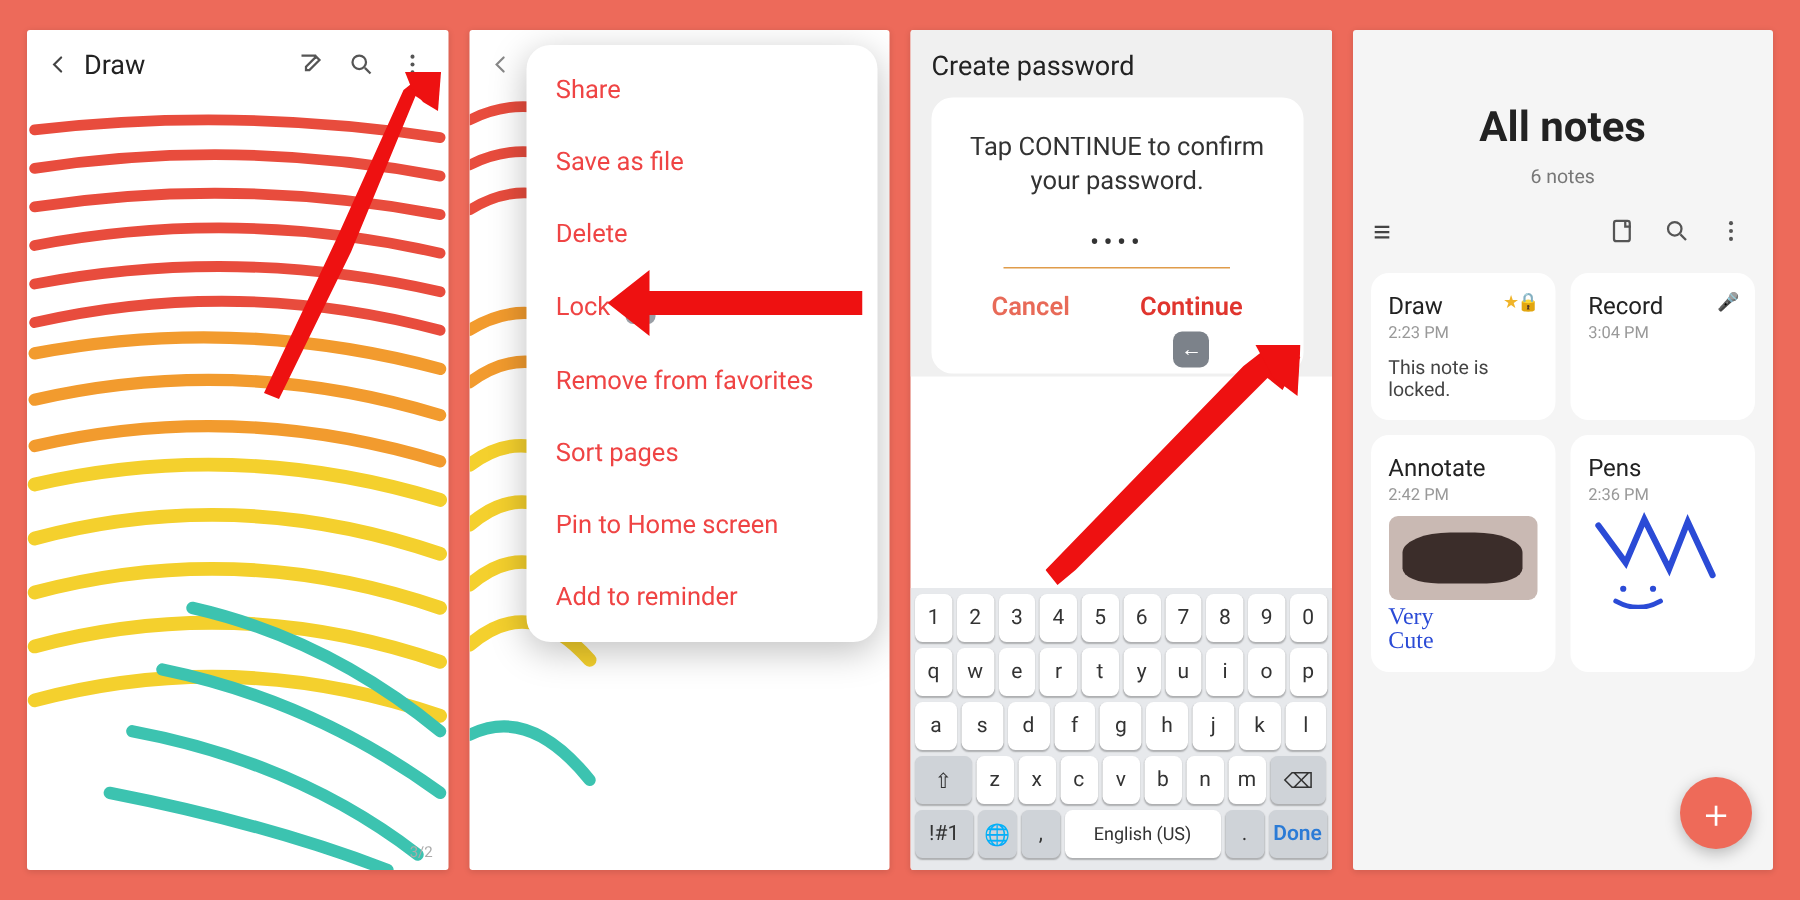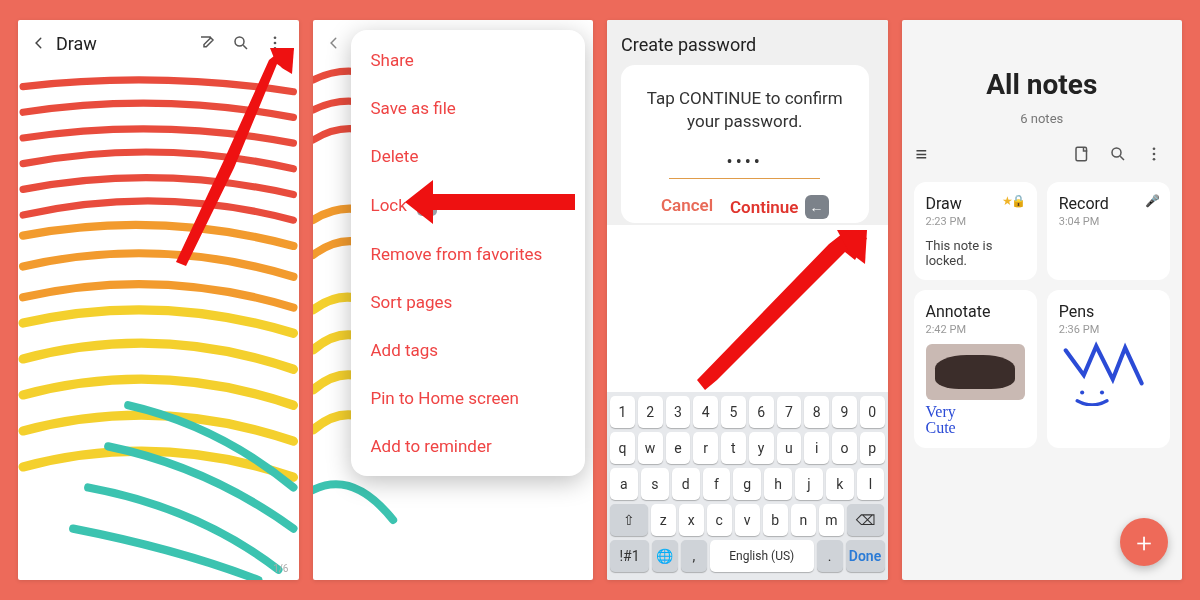--- a/index.html
+++ b/index.html
@@ -104,21 +104,21 @@
     padding-bottom:6px;
     border-bottom:1px solid #e09c4a;
     width:70%; margin-left:auto;margin-right:auto;
   }
   .p3-actions {
     display:flex; justify-content:space-between;
     padding:16px 24px 0 24px;
     font-size:17px; font-weight:600;
   }
   .cancel { color:#e86a58;}
-  .continue { color:#e0352e; display:flex;align-items:center;gap:6px;}
+  .continue { color:#e0352e; display:flex;align-items:center;gap:6px;flex-direction:column;}
   .kb-back {
     width:24px;height:24px;background:#7c828a;border-radius:6px;
     display:flex;align-items:center;justify-content:center;color:#fff;font-size:14px;
   }
   .arrow3 { position:absolute; left:90px; top:210px; width:170px;height:160px;z-index:10;pointer-events:none;}
   .keyboard {
     margin-top:auto;
     background:#e7e9ec;
     padding:4px 3px 4px 3px;
     font-size:14px;
@@ -233,21 +233,21 @@
 
         <g stroke="#f4d02d" stroke-width="9">
           <path d="M5 250 Q140 220 275 260 M5 285 Q140 250 275 295 M5 320 Q140 285 275 330 M5 355 Q140 320 275 365 M5 390 Q140 355 275 400"></path>
         </g>
 
         <g stroke="#3cc3b0" stroke-width="8">
           <path d="M110 330 Q200 350 275 410 M90 370 Q190 390 275 450 M70 410 Q180 430 260 490 M55 450 Q160 470 240 500"></path>
         </g>
       </g>
     </svg>
-    <div class="page-ind">1/6</div>
+    <div class="page-ind">3/2</div>
   </div>
 
   <svg class="arrow1 red-arrow" viewBox="0 0 120 220">
     <path d="M100 8 L120 0 L112 22 L103 16 L60 120 L12 218 L2 214 L50 112 L95 12 Z"></path>
     <path d="M96 0 L120 0 L118 26 L108 20 L100 10 Z"></path>
   </svg>
 </div>
 
 <div class="panel">
   <div class="p2-bg">
@@ -290,23 +290,20 @@
         <span>Lock</span>
         <span class="lock-icon-glyph"></span>
       </div>
     <div class="menu-item">
         <span>Remove from favorites</span>
       </div>
     <div class="menu-item">
         <span>Sort pages</span>
       </div>
     <div class="menu-item">
-        <span>Add tags</span>
-      </div>
-    <div class="menu-item">
         <span>Pin to Home screen</span>
       </div>
     <div class="menu-item">
         <span>Add to reminder</span>
       </div>
   </div>
 
   <svg class="arrow2 red-arrow" viewBox="0 0 170 60">
     <path d="M0 30 L28 8 L28 22 L170 22 L170 38 L28 38 L28 52 Z"></path>
   </svg>

